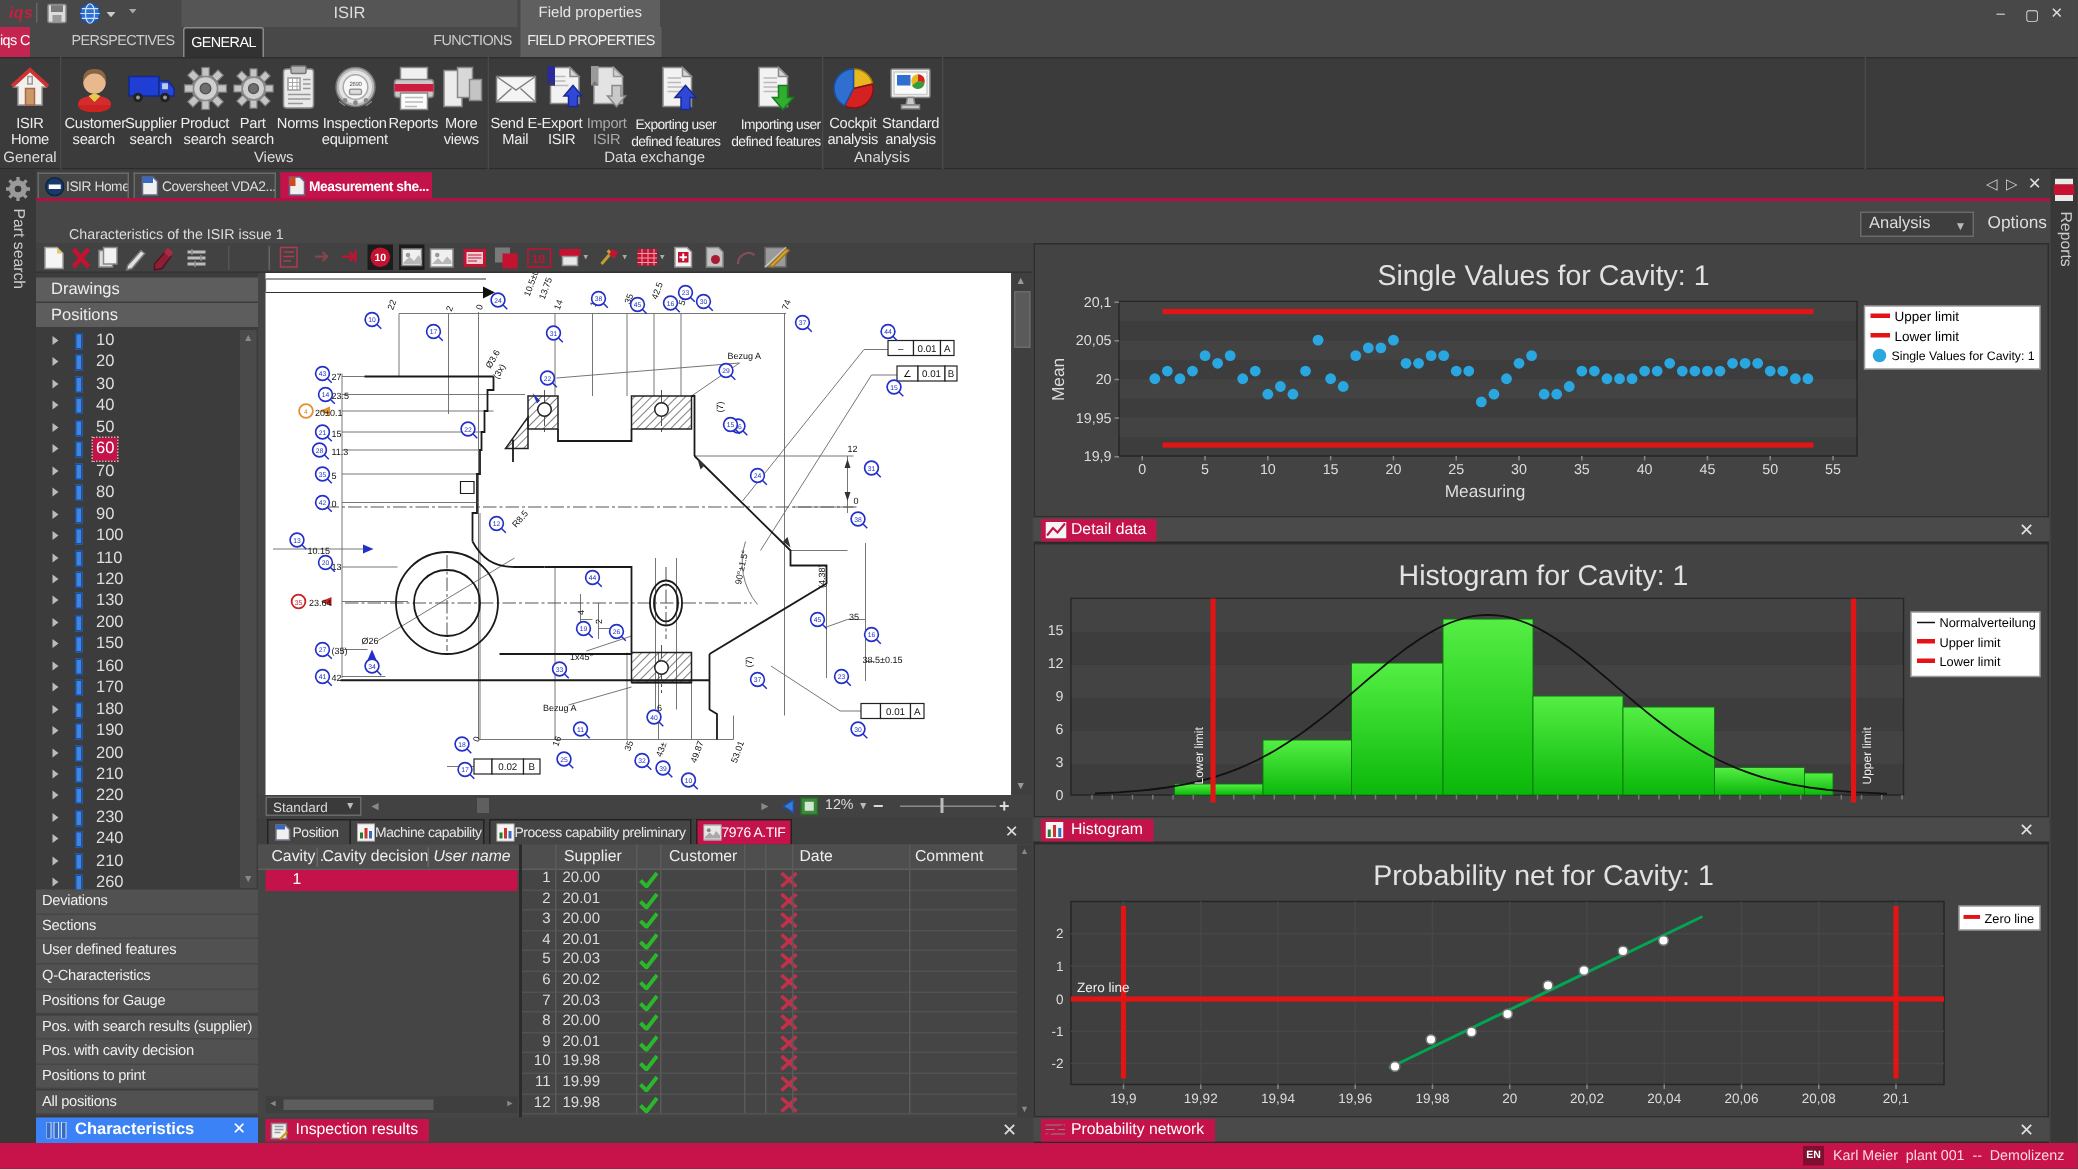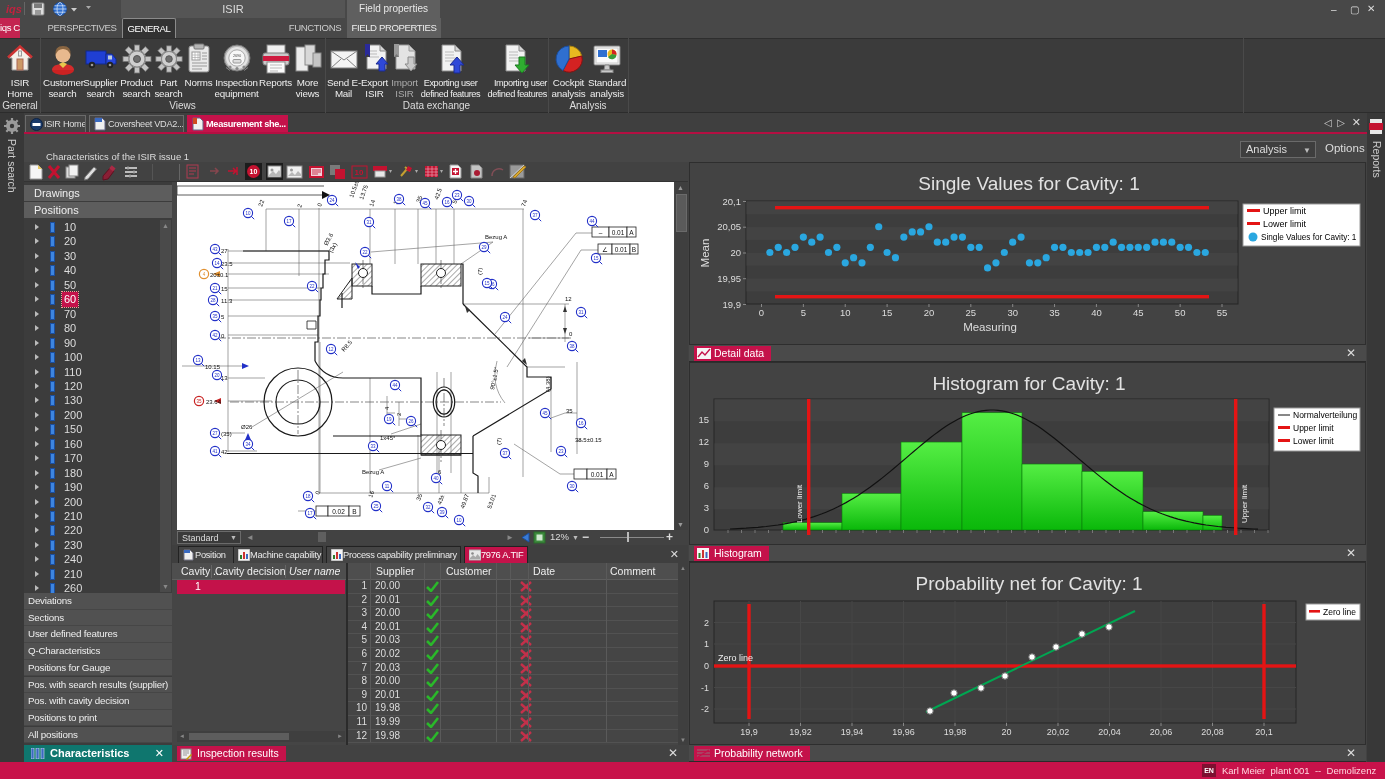--- a/index.html
+++ b/index.html
@@ -36,21 +36,21 @@
 .vtext{writing-mode:vertical-rl;color:#ccc;font-size:10.5px;}
 
 #toolbar{left:24px;top:162px;width:664px;height:20px;background:#424242;border-bottom:1px solid #333;}
 #sidebar{left:24px;top:182px;width:148px;height:563px;background:#3c3c3c;}
 .sideheader{position:absolute;left:0;width:148px;height:16px;background:#5d5d5d;color:#eee;font-size:11px;line-height:16px;padding-left:10px;}
 .treeitem{position:absolute;left:0;width:136px;height:15px;color:#ddd;font-size:11px;line-height:15px;}
 .treeitem .arr{position:absolute;left:11px;top:4px;width:0;height:0;border-left:4px solid #bbb;border-top:3px solid transparent;border-bottom:3px solid transparent;}
 .treeitem .bar{position:absolute;left:26px;top:2px;width:5px;height:11px;background:#3d85e0;border:1px solid #1b4fa0;}
 .treeitem .lbl{position:absolute;left:40px;}
 .listitem{position:absolute;left:0;width:148px;height:16.6px;background:#515151;color:#eee;font-size:9.8px;letter-spacing:-0.2px;line-height:16.5px;padding-left:4px;border-bottom:1px solid #464646;white-space:nowrap;overflow:hidden;}
-#chartab{left:24px;top:745px;width:148px;height:17px;background:#0f766e;color:#fff;font-size:11px;font-weight:bold;line-height:17px;}
+#chartab{left:24px;top:745px;width:148px;height:17px;background:#3b82f6;color:#fff;font-size:11px;font-weight:bold;line-height:17px;}
 
 #drawwrap{left:172px;top:182px;width:516px;height:360px;background:#454545;}
 #drawpane{left:177px;top:182px;width:497px;height:348px;background:#ffffff;}
 #vscroll{left:675px;top:182px;width:13px;height:348px;background:#3f3f3f;}
 #zoombar{left:172px;top:530px;width:516px;height:15px;background:#424242;}
 #viewtabs{left:172px;top:545px;width:516px;height:18px;background:#3f3f3f;}
 #tablezone{left:172px;top:563px;width:516px;height:182px;background:#474747;}
 #insptab{left:172px;top:745px;width:516px;height:17px;background:#424242;}
 .vtab{position:absolute;top:1px;height:17px;background:#454545;border:1px solid #222;border-bottom:none;color:#e8e8e8;font-size:9.3px;line-height:16px;padding-left:16px;letter-spacing:-0.3px;white-space:nowrap;overflow:hidden;}
 .vtab.red{background:#c4124a;color:#fff;}

